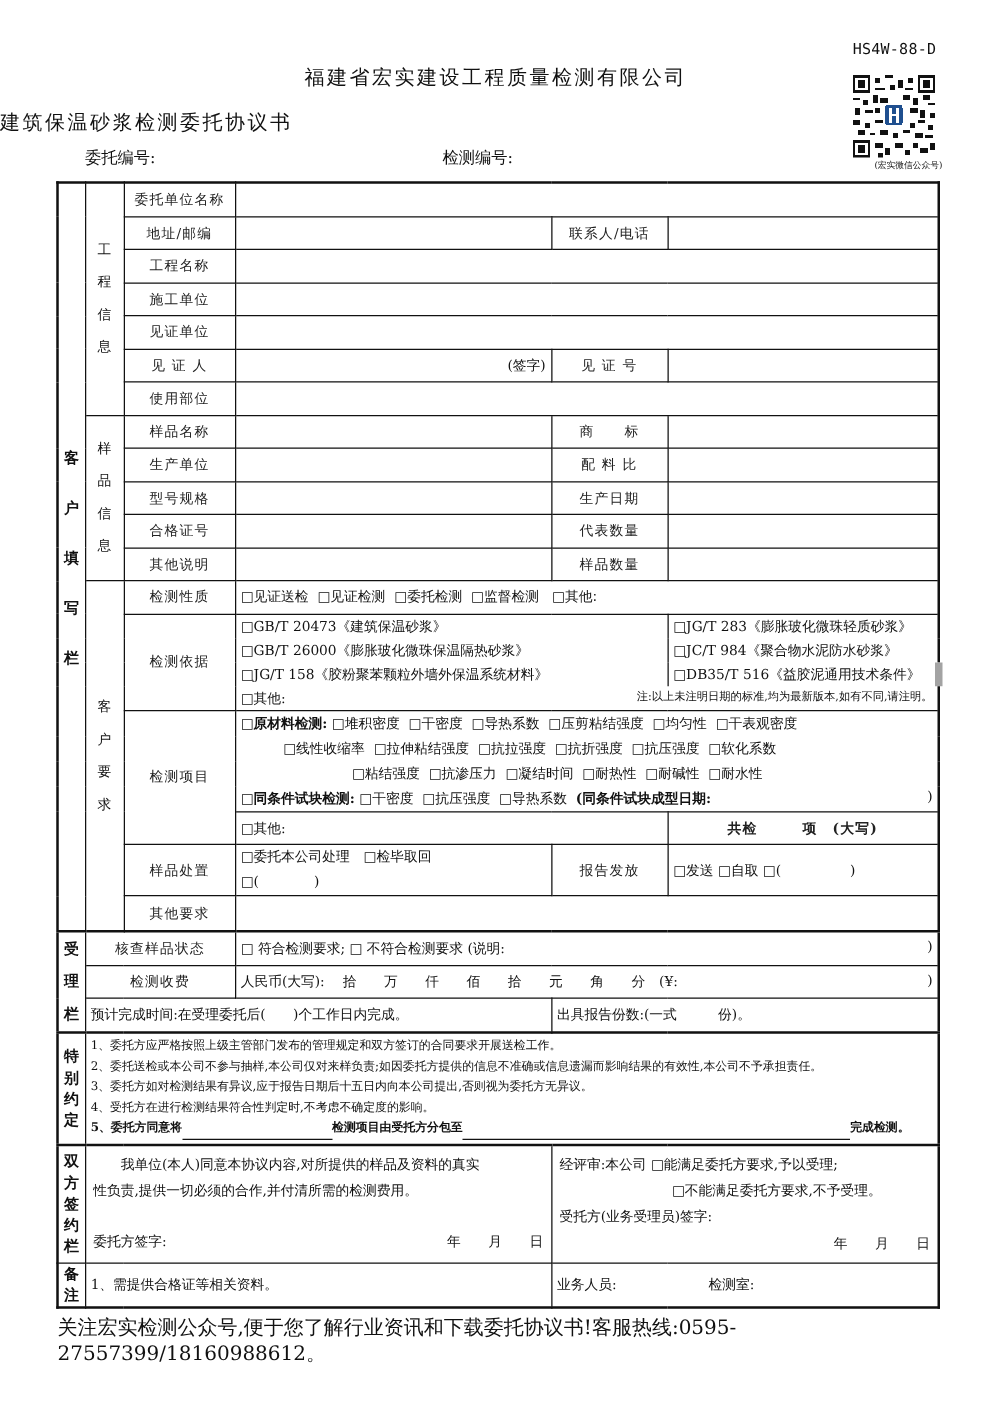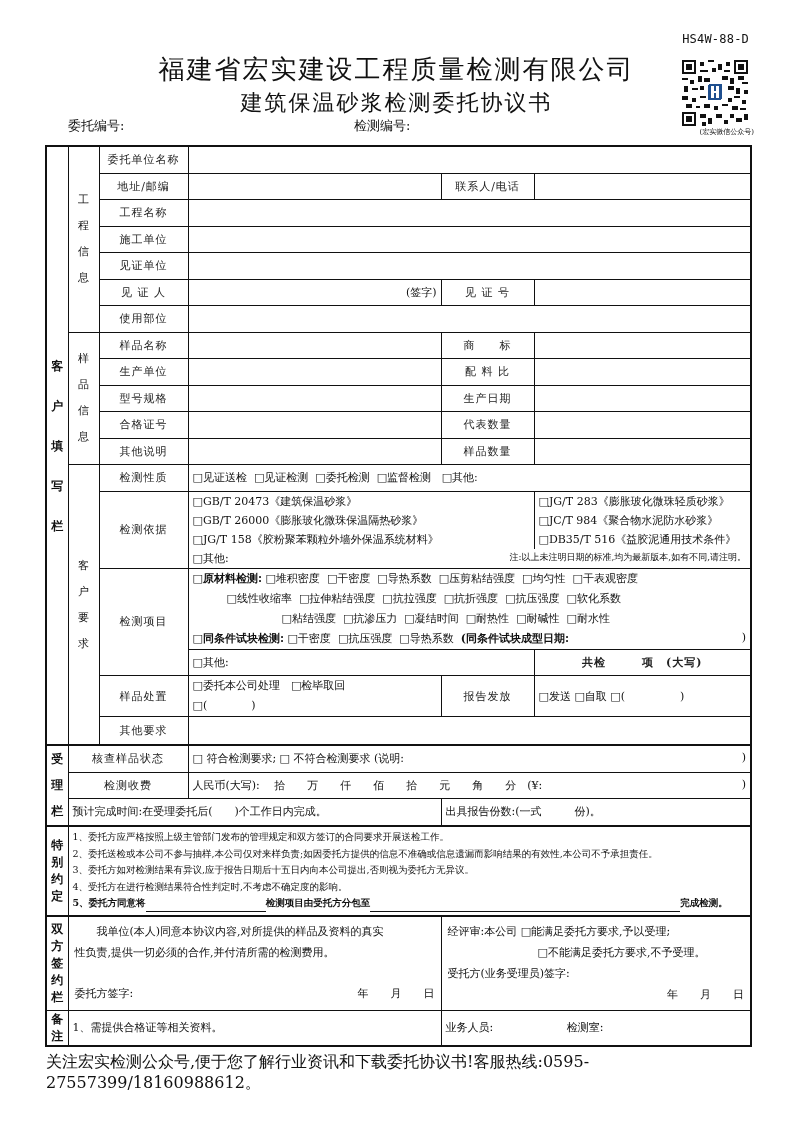--- a/index.html
+++ b/index.html
@@ -1,21 +1,21 @@
 <!DOCTYPE html>
 <html><head>
 <meta charset="utf-8">
 <style>
   html,body{margin:0;padding:0;background:#fff;}
   body{width:793px;height:1122px;position:relative;overflow:hidden;
        font-family:"DejaVu Serif","Liberation Serif",serif;color:#111;}
   .abs{position:absolute;}
   .doc-code{right:44px;top:32px;font-size:12px;font-family:"DejaVu Sans Mono","Liberation Mono",monospace;letter-spacing:0.2px;}
-  .title{left:0;width:793px;top:52px;text-align:center;font-size:26px;letter-spacing:2px;}
-  .subtitle{left:0;width:793px;top:88px;text-align:center;font-size:22px;letter-spacing:2px;}
+  .title{left:0;width:793px;top:52px;text-align:center;font-size:16px;letter-spacing:2px;}
+  .subtitle{left:0;width:793px;top:88px;font-size:16px;letter-spacing:2px;}
   .meta{top:117px;font-size:13px;text-align:right;}
   .qr{left:682px;top:60px;width:66px;height:66px;}
   .qr-cap{left:676px;top:127px;width:78px;text-align:right;font-size:7px;}
   table.form{position:absolute;left:45px;top:145px;width:705px;border-collapse:collapse;table-layout:fixed;
              font-size:11px;}
   table.form td{border:1px solid #111;padding:0 4px;height:25.5px;vertical-align:middle;white-space:nowrap;overflow:hidden;}
   table.form{border:2.5px solid #111;}
   .lbl{text-align:center;color:#222;letter-spacing:1px;}
   .vert{text-align:center;line-height:26px;font-size:11px;white-space:normal !important;padding:0 !important;}
   .vert.big{font-weight:bold;font-size:12px;line-height:40px;}
@@ -193,21 +193,21 @@
     <td rowspan="4" class="lbl">检测依据</td>
     <td colspan="2" style="height:19px;border-bottom:none">□GB/T 20473《建筑保温砂浆》</td>
     <td style="height:19px;border-left:none;border-bottom:none">□JG/T 283《膨胀玻化微珠轻质砂浆》</td>
   </tr>
   <tr>
     <td colspan="2" style="height:19px;border-top:none;border-bottom:none">□GB/T 26000《膨胀玻化微珠保温隔热砂浆》</td>
     <td style="height:19px;border:none;border-right:1px solid #111">□JC/T 984《聚合物水泥防水砂浆》</td>
   </tr>
   <tr>
     <td colspan="2" style="height:19px;border-top:none;border-bottom:none">□JG/T 158《胶粉聚苯颗粒外墙外保温系统材料》</td>
-    <td style="height:19px;border:none;border-right:1px solid #a3a3a3">□DB35/T 516《益胶泥通用技术条件》</td>
+    <td style="height:19px;border:none;border-right:6px solid #a3a3a3">□DB35/T 516《益胶泥通用技术条件》</td>
   </tr>
   <tr>
     <td colspan="3" style="height:19px;border-top:none">
       <span>□其他:</span>
       <span class="small" style="float:right">注:以上未注明日期的标准,均为最新版本,如有不同,请注明。</span>
     </td>
   </tr>
   <tr>
     <td rowspan="5" class="lbl">检测项目</td>
     <td colspan="3" style="height:20px;border-bottom:none">

